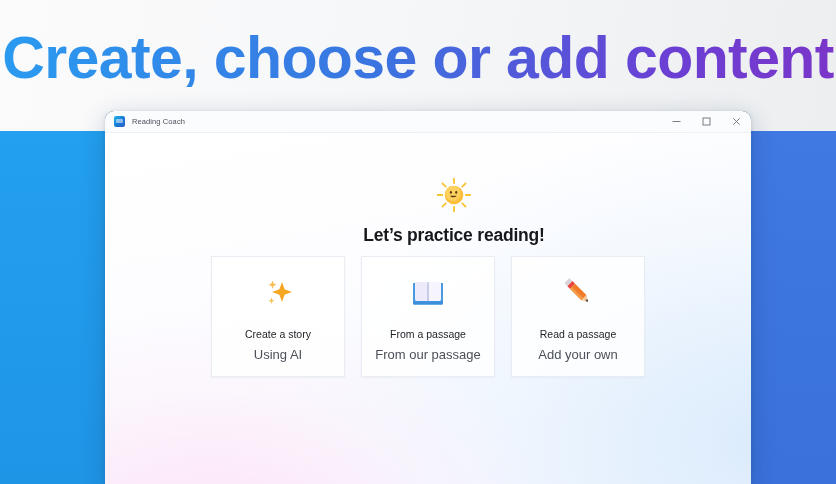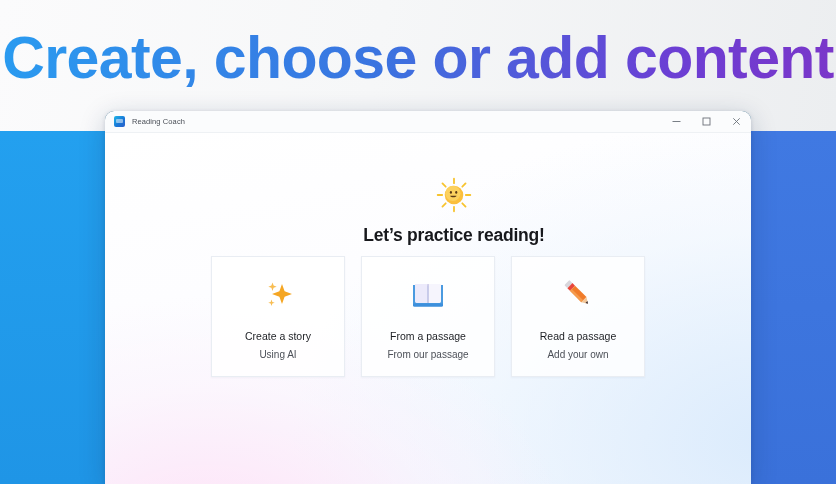--- a/index.html
+++ b/index.html
@@ -123,21 +123,21 @@
   }
   .card-icon {
     height:44px; width:44px;
     display:flex; align-items:center; justify-content:center;
     margin-bottom:14px;
   }
   .card-title {
     font-size:10.5px; color:#1d1f24; line-height:1.2; margin-bottom:6px;
   }
   .card-sub {
-    font-size:10px; color:#4c5058; line-height:1.2;
+    font-size:13px; color:#4c5058; line-height:1.2;
   }
 </style>
 </head>
 <body>
 
 <div id="page">
 
   <div class="bg-top"></div>
   <div class="bg-bottom-left"></div>
   <div class="bg-bottom-right"></div>

